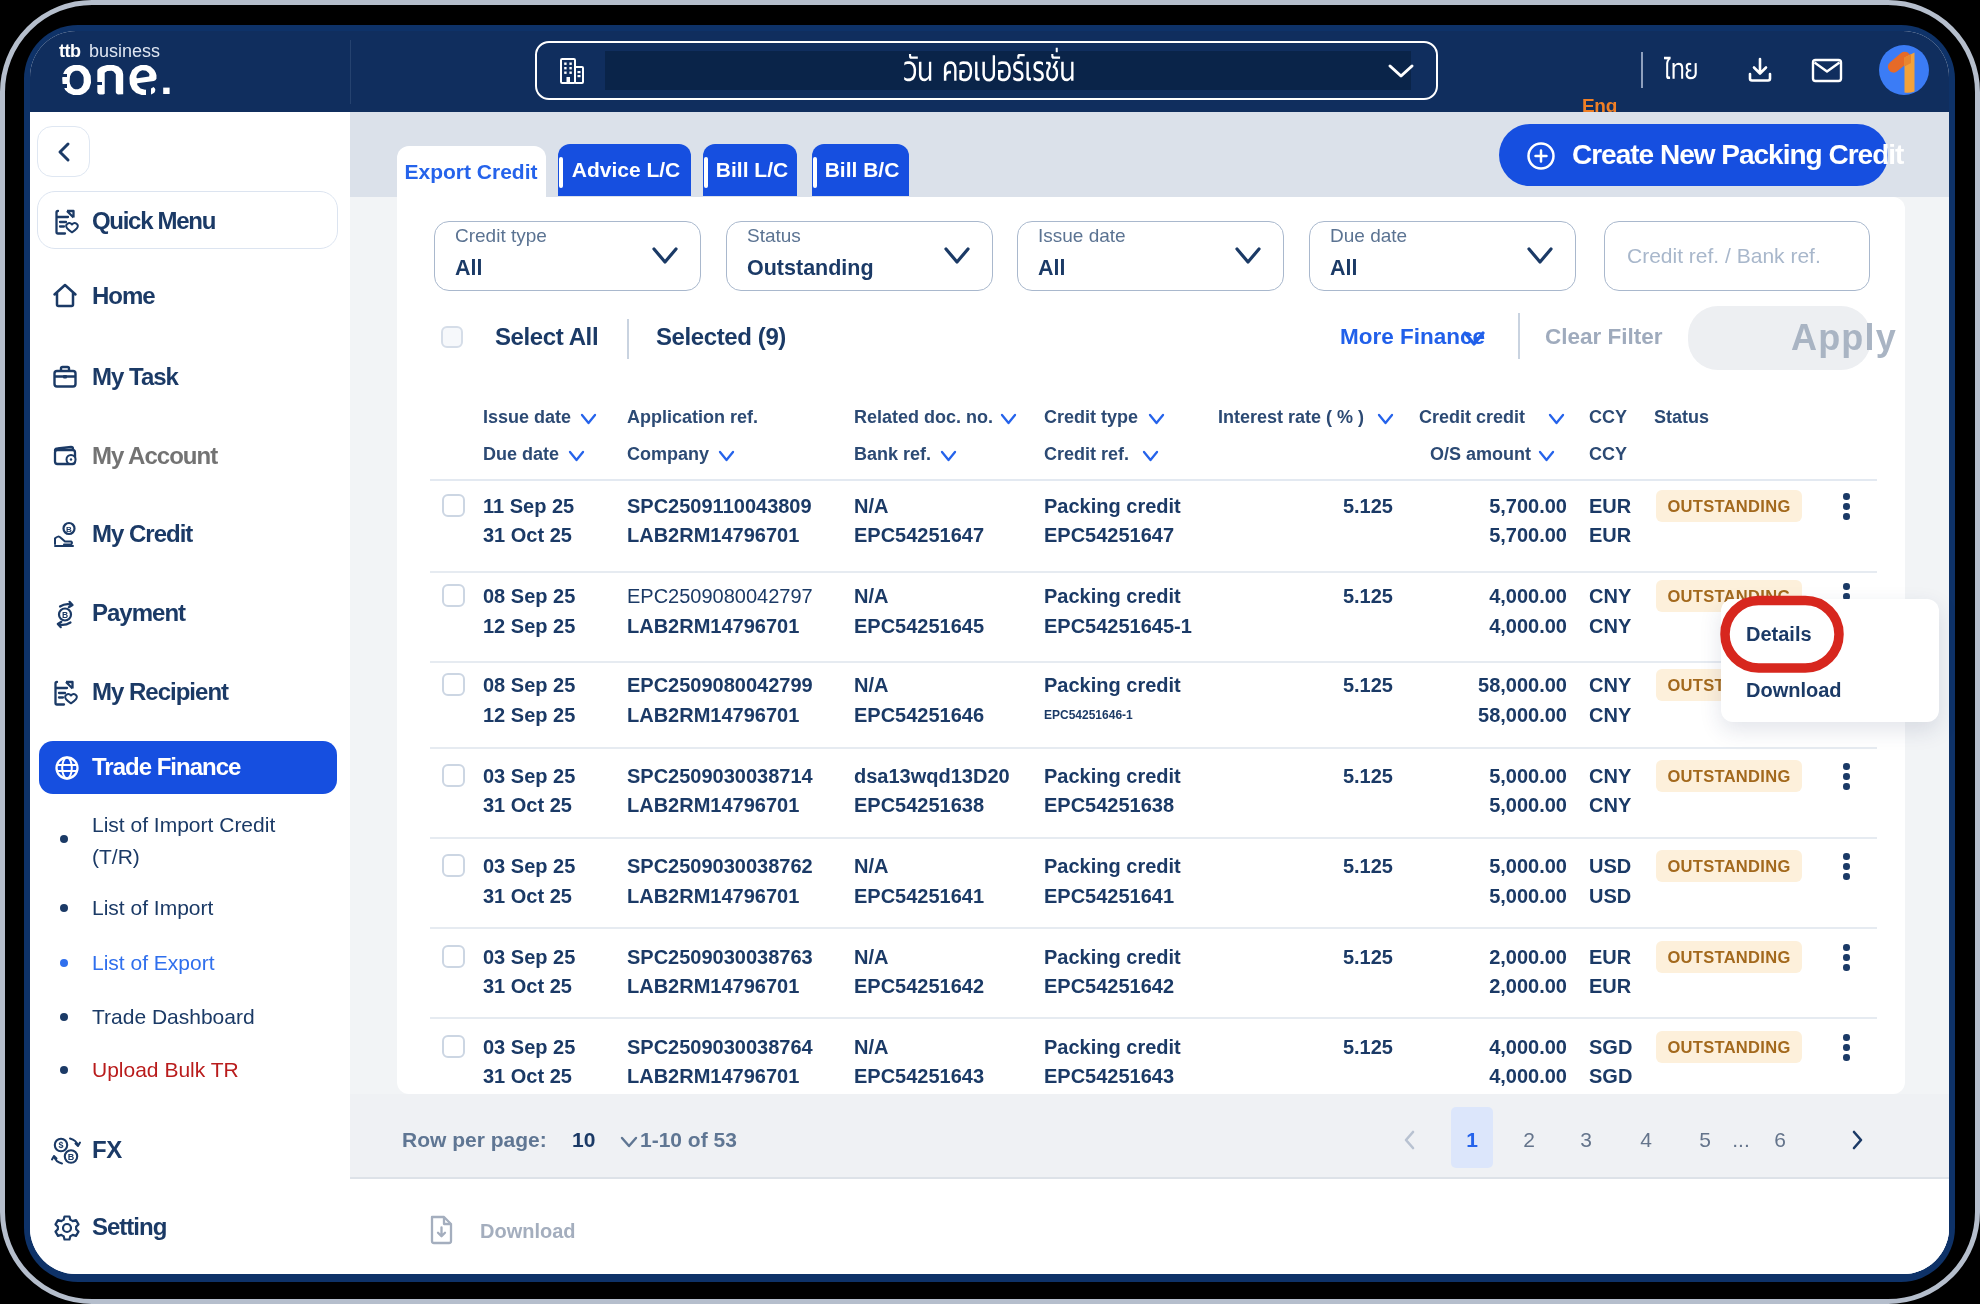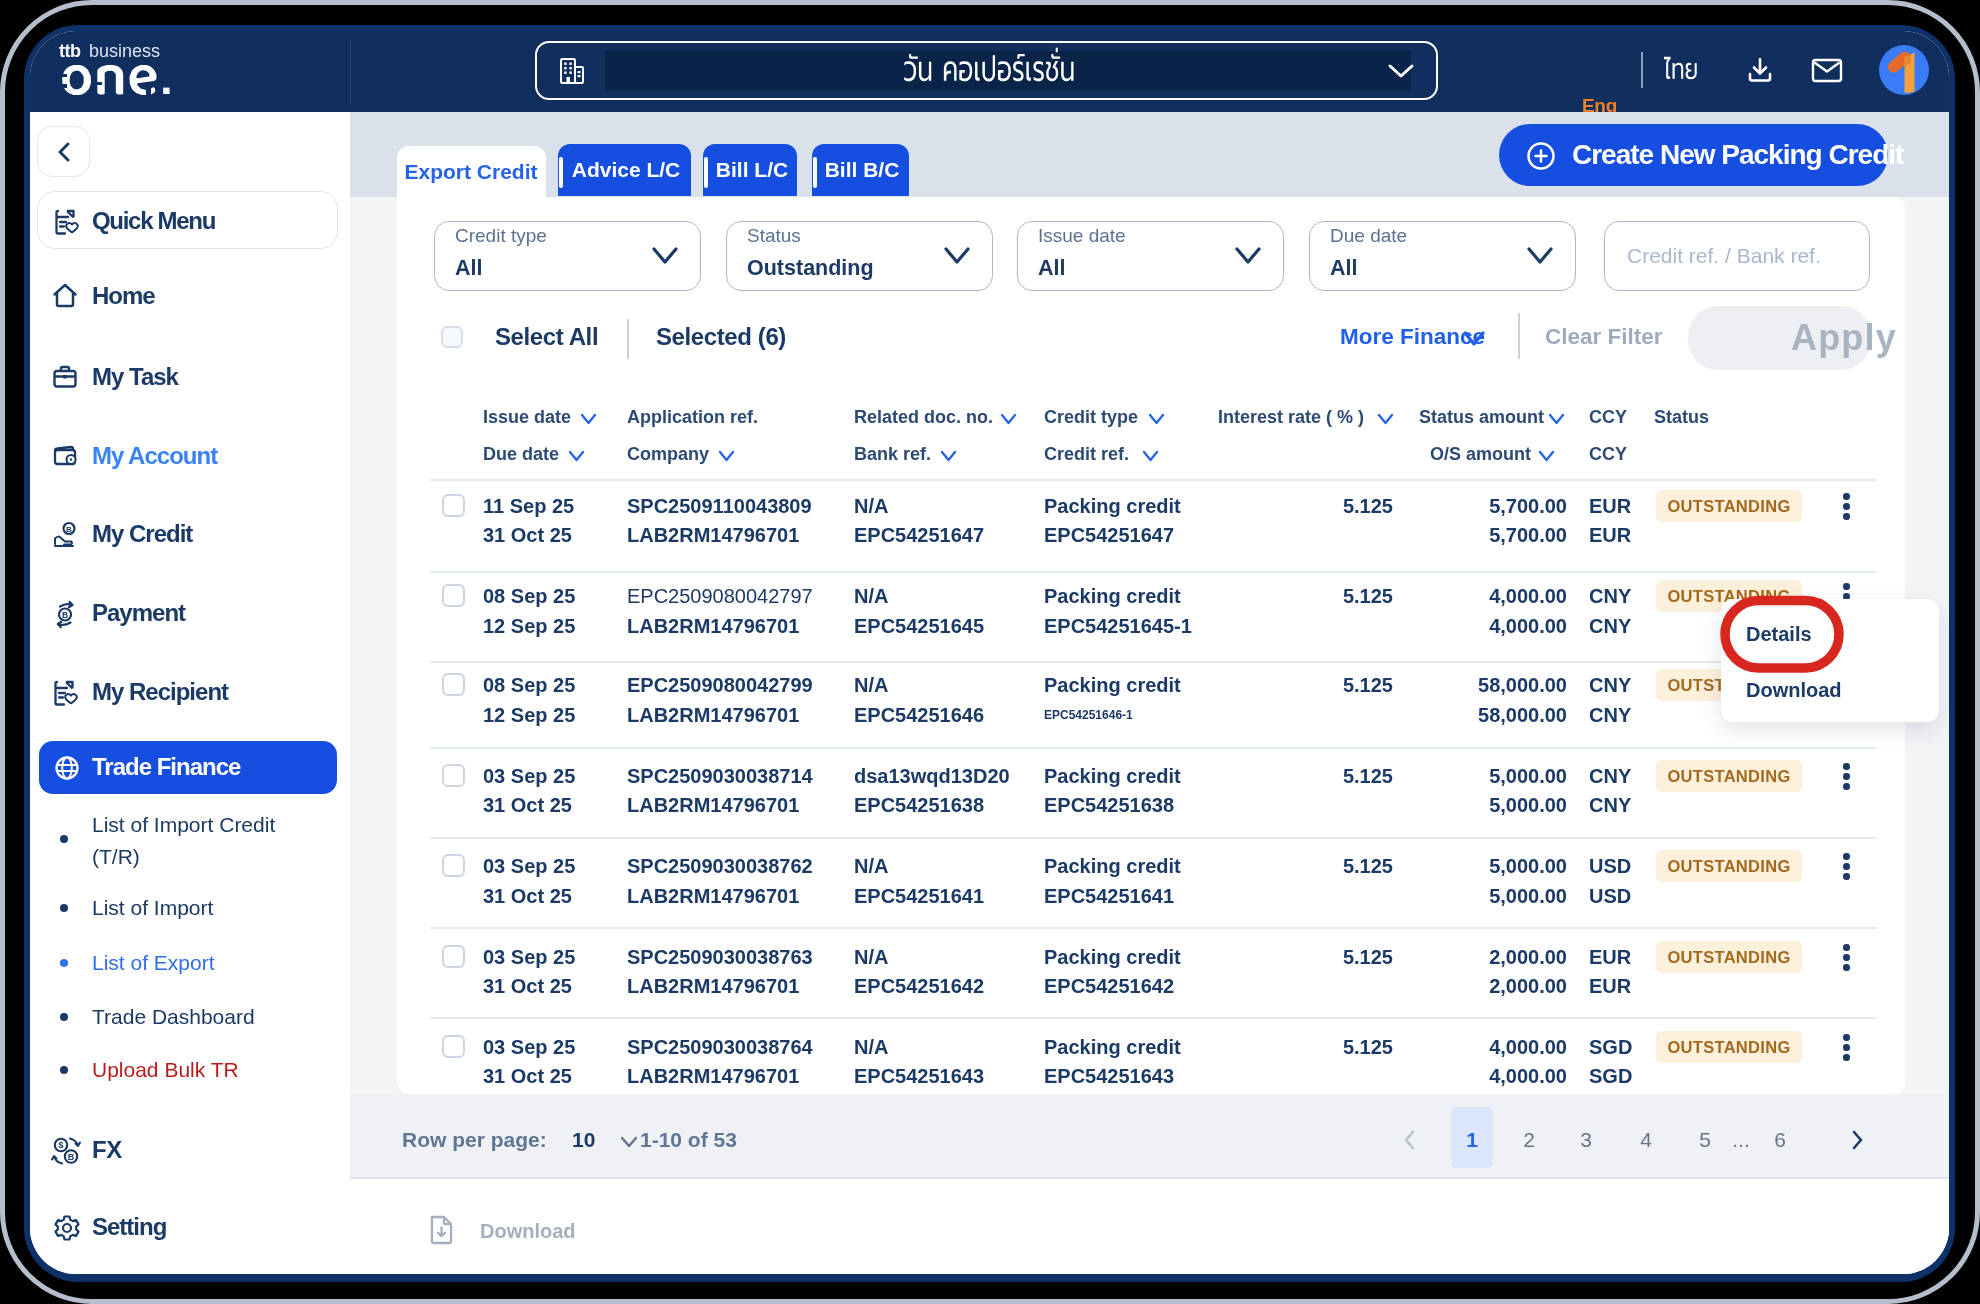--- a/index.html
+++ b/index.html
@@ -83,21 +83,21 @@
 <path d="M10 8 L10 5.5 Q10 4 11.5 4 L16.5 4 Q18 4 18 5.5 L18 8 M3.5 13.5 L24.5 13.5" stroke="#1b3a66" stroke-width="2.4"></path>
         <rect x="12" y="12" width="4" height="3.5" rx="1" fill="#1b3a66"></rect>
       </svg>
 <div class="t" style="left:92px;top:361.0px;font-size:24px;color:#1b3a66;font-weight:700;line-height:32px;letter-spacing:-1px;">My Task</div>
 <svg style="position:absolute;left:51px;top:442px;" width="28" height="28" viewBox="0 0 28 28" fill="none">
         <path d="M4 9 Q4 6.5 6.5 6.5 L20 5 Q22 5 22 7 L22 8" stroke="#1b3a66" stroke-width="2.3"></path>
 <rect x="4" y="8" width="20" height="14" rx="2.5" stroke="#1b3a66" stroke-width="2.3"></rect>
 <circle cx="20" cy="17.5" r="4.5" stroke="#1b3a66" stroke-width="2" fill="#fff"></circle>
         <circle cx="20" cy="17.5" r="1.2" fill="#1b3a66"></circle>
       </svg>
-<div class="t" style="left:92px;top:440.0px;font-size:24px;color:#3b82f6;font-weight:700;line-height:32px;letter-spacing:-1px;">My Account</div>
+<div class="t" style="left:92px;top:440.0px;font-size:24px;color:#737373;font-weight:700;line-height:32px;letter-spacing:-1px;">My Account</div>
 <svg style="position:absolute;left:51px;top:520px;" width="30" height="30" viewBox="0 0 30 30" fill="none">
         <circle cx="18" cy="8.5" r="5.5" stroke="#1b3a66" stroke-width="2.2"></circle>
         <text x="18" y="11.5" font-size="8" font-weight="bold" fill="#1b3a66" text-anchor="middle" font-family="Liberation Sans">B</text>
 <path d="M4 24 L4 18.5 Q7 15 10 18 L14 21.5 L20 21.5 Q22 22.5 20 24.5 L13 24.5 M4 26 L22 26" stroke="#1b3a66" stroke-width="2" stroke-linecap="round"></path>
       </svg>
 <div class="t" style="left:92px;top:518.0px;font-size:24px;color:#1b3a66;font-weight:700;line-height:32px;letter-spacing:-1px;">My Credit</div>
 <svg style="position:absolute;left:51px;top:599px;" width="30" height="30" viewBox="0 0 30 30" fill="none">
         <circle cx="14" cy="15.5" r="6" stroke="#1b3a66" stroke-width="2.2"></circle>
         <text x="14" y="18.5" font-size="8.5" font-weight="bold" fill="#1b3a66" text-anchor="middle" font-family="Liberation Sans">B</text>
 <path d="M9 7.5 Q15 3.5 21.5 6 M21.5 6 L18.5 2.8 M21.5 6 L17.8 8.2" stroke="#1b3a66" stroke-width="2.2" stroke-linecap="round" stroke-linejoin="round"></path>
@@ -184,21 +184,21 @@
 <div class="t" style="left:1330px;top:225.0px;font-size:19px;color:#5b7392;font-weight:400;line-height:22px;">Due date</div>
 <div class="t" style="left:1330px;top:256.0px;font-size:21.5px;color:#1b3a66;font-weight:700;line-height:24px;">All</div>
 <svg style="position:absolute;left:1527px;top:247px;" width="26" height="17" viewBox="0 0 26 17" fill="none">
         <path d="M2 2 L13.0 15 L24 2" stroke="#1b3a66" stroke-width="3.2" stroke-linecap="round" stroke-linejoin="round"></path>
       </svg>
 <div style="position:absolute;left:1604px;top:221px;width:266px;height:70px;border:1.6px solid #a9b8cd;border-radius:15px;background:#fff;"></div>
 <div class="t" style="left:1627px;top:242.0px;font-size:21px;color:#a8b7cb;font-weight:400;line-height:28px;">Credit ref. / Bank ref.</div>
 <div style="position:absolute;left:441px;top:326px;width:21.5px;height:21.5px;border:2px solid #d5dde8;border-radius:6px;background:#f6f8fb;"></div>
 <div class="t" style="left:495px;top:322.0px;font-size:24px;color:#1b3a66;font-weight:700;line-height:30px;letter-spacing:-0.4px;">Select All</div>
 <div style="position:absolute;left:627px;top:319px;width:1.5px;height:40px;background:#c9d3e0;"></div>
-<div class="t" style="left:656px;top:322.0px;font-size:24px;color:#1b3a66;font-weight:700;line-height:30px;letter-spacing:-0.4px;">Selected (6)</div>
+<div class="t" style="left:656px;top:322.0px;font-size:24px;color:#1b3a66;font-weight:700;line-height:30px;letter-spacing:-0.4px;">Selected (9)</div>
 <div class="t" style="left:1340px;top:322.0px;font-size:22.5px;color:#2160ea;font-weight:700;line-height:30px;">More Finance</div>
 <svg style="position:absolute;left:1463px;top:331px;" width="22" height="15" viewBox="0 0 22 15" fill="none">
         <path d="M2 2 L11.0 13 L20 2" stroke="#2160ea" stroke-width="3.2" stroke-linecap="round" stroke-linejoin="round"></path>
       </svg>
 <div style="position:absolute;left:1518px;top:313px;width:1.5px;height:46px;background:#c9d3e0;"></div>
 <div class="t" style="left:1545px;top:322.0px;font-size:22.5px;color:#9fabbd;font-weight:700;line-height:30px;">Clear Filter</div>
 <div style="position:absolute;left:1688px;top:306px;width:183px;height:64px;background:#edeff2;border-radius:30px;"></div>
 <div class="t" style="left:1747px;top:323.0px;width:150px;text-align:right;font-size:36px;color:#a9b4c3;font-weight:700;line-height:30px;letter-spacing:1.2px;">Apply</div>
 <div class="t" style="left:483px;top:405.0px;font-size:18px;color:#2c4a74;font-weight:700;line-height:24px;">Issue date</div>
 <svg style="position:absolute;left:580px;top:413px;" width="17" height="12" viewBox="0 0 17 12" fill="none">
@@ -210,21 +210,21 @@
         <path d="M2 2 L8.5 10 L15 2" stroke="#2563eb" stroke-width="2.3" stroke-linecap="round" stroke-linejoin="round"></path>
       </svg>
 <div class="t" style="left:1044px;top:405.0px;font-size:18px;color:#2c4a74;font-weight:700;line-height:24px;">Credit type</div>
 <svg style="position:absolute;left:1148px;top:413px;" width="17" height="12" viewBox="0 0 17 12" fill="none">
         <path d="M2 2 L8.5 10 L15 2" stroke="#2563eb" stroke-width="2.3" stroke-linecap="round" stroke-linejoin="round"></path>
       </svg>
 <div class="t" style="left:1218px;top:405.0px;font-size:18px;color:#2c4a74;font-weight:700;line-height:24px;">Interest rate ( % )</div>
 <svg style="position:absolute;left:1377px;top:413px;" width="17" height="12" viewBox="0 0 17 12" fill="none">
         <path d="M2 2 L8.5 10 L15 2" stroke="#2563eb" stroke-width="2.3" stroke-linecap="round" stroke-linejoin="round"></path>
       </svg>
-<div class="t" style="left:1419px;top:405.0px;font-size:18px;color:#2c4a74;font-weight:700;line-height:24px;">Status amount</div>
+<div class="t" style="left:1419px;top:405.0px;font-size:18px;color:#2c4a74;font-weight:700;line-height:24px;">Credit credit</div>
 <svg style="position:absolute;left:1548px;top:413px;" width="17" height="12" viewBox="0 0 17 12" fill="none">
         <path d="M2 2 L8.5 10 L15 2" stroke="#2563eb" stroke-width="2.3" stroke-linecap="round" stroke-linejoin="round"></path>
       </svg>
 <div class="t" style="left:1589px;top:405.0px;font-size:18px;color:#2c4a74;font-weight:700;line-height:24px;">CCY</div>
 <div class="t" style="left:1654px;top:405.0px;font-size:18px;color:#2c4a74;font-weight:700;line-height:24px;">Status</div>
 <div class="t" style="left:483px;top:442.0px;font-size:18px;color:#2c4a74;font-weight:700;line-height:24px;">Due date</div>
 <svg style="position:absolute;left:568px;top:450px;" width="17" height="12" viewBox="0 0 17 12" fill="none">
         <path d="M2 2 L8.5 10 L15 2" stroke="#2563eb" stroke-width="2.3" stroke-linecap="round" stroke-linejoin="round"></path>
       </svg>
 <div class="t" style="left:627px;top:442.0px;font-size:18px;color:#2c4a74;font-weight:700;line-height:24px;">Company</div>

